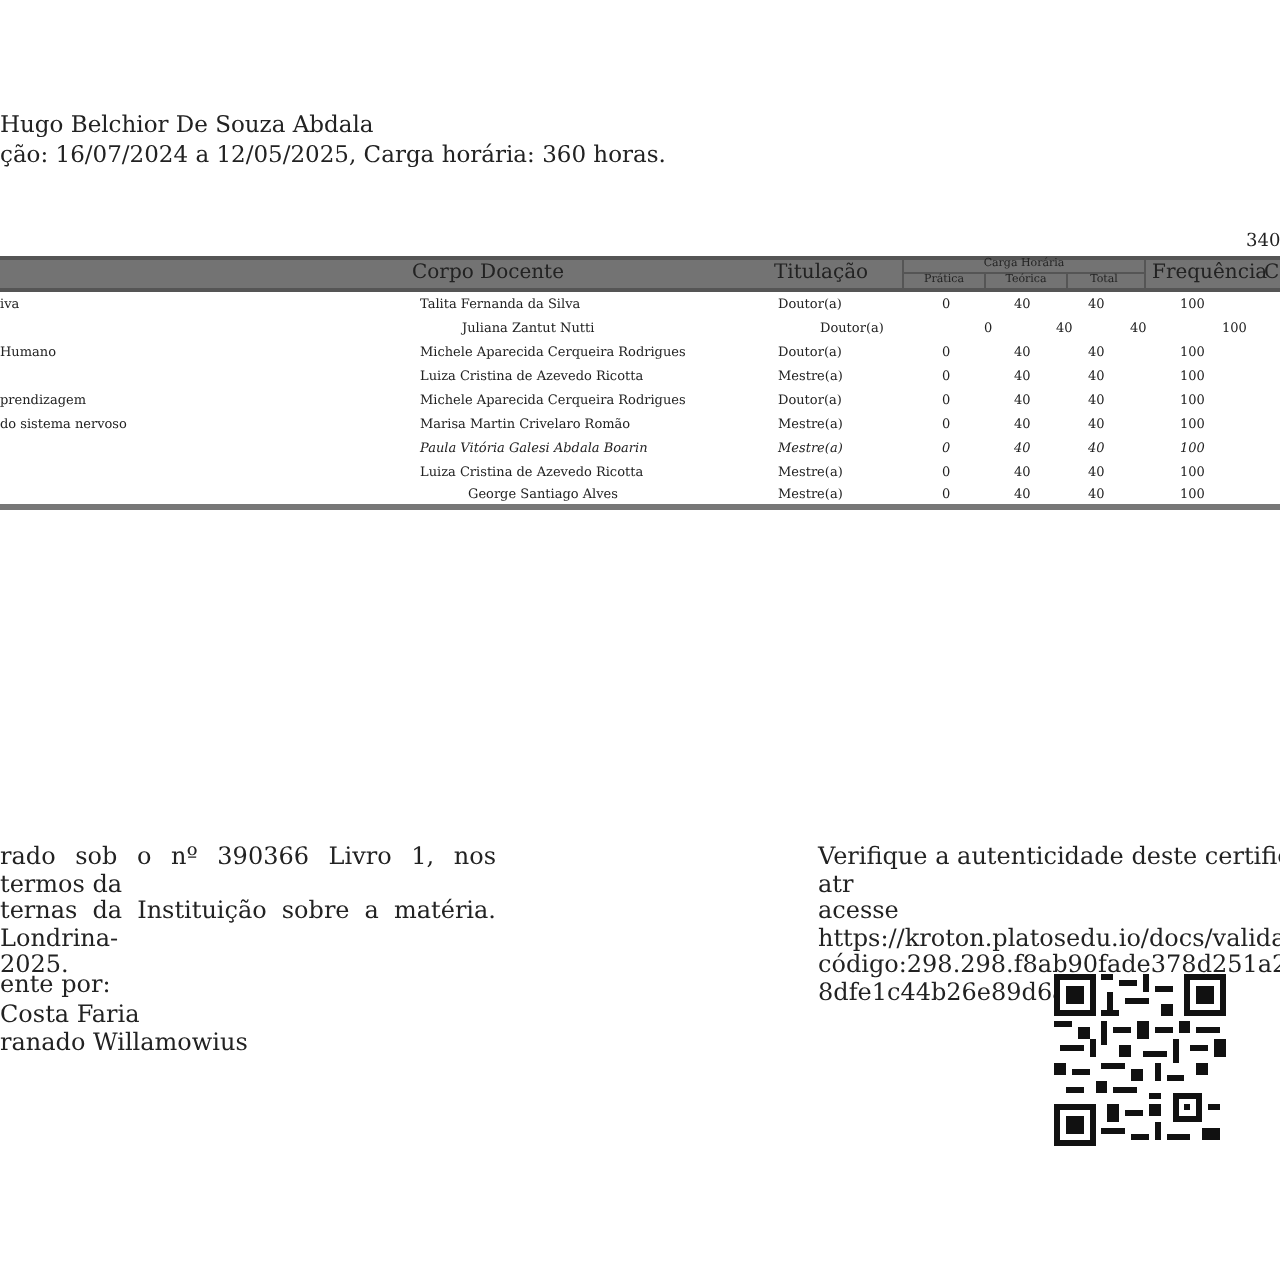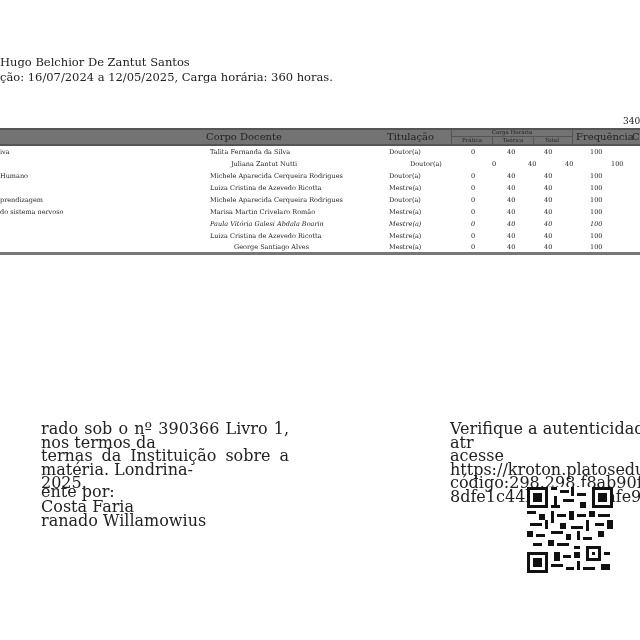--- a/index.html
+++ b/index.html
@@ -8,27 +8,27 @@
     .hdr-line { font-size:11.5px; }
     .topbar { position:absolute; left:0; top:128px; width:640px; height:2px; background:#555; }
     .head { position:absolute; top:130px; left:0; width:640px; height:14px; background:#737373; border-bottom:2px solid #555; }
     .head span { position:absolute; top:1px; font-size:10px; }
     .ch-box { position:absolute; left:451px; top:129px; width:120px; height:16px; border-left:1px solid #555; border-right:1px solid #555; }
     .ch-title { position:absolute; left:0; width:120px; top:0; text-align:center; font-size:5.5px; border-bottom:1px solid #555; height:7px; line-height:7px; }
     .ch-sub { position:absolute; top:8px; font-size:5.5px; height:7px; line-height:7px; text-align:center; width:40px; }
     .row { position:absolute; left:0; width:640px; height:12px; font-size:6.5px; }
     .row span { position:absolute; top:2px; }
     .bottombar { position:absolute; left:0; top:252px; width:640px; height:3px; background:#777; }
-    .para { position:absolute; font-size:16px; line-height:13.5px;padding-left:41px; }
+    .para { position:absolute; font-size:12px; line-height:13.5px; }
     .qr { position:absolute; left:527px; top:487px; width:86px; height:86px; }
   </style>
 </head>
 <body>
 
-<div class="abs hdr-line" style="left:0;top:55px;">Hugo Belchior De Zantut Santos</div>
+<div class="abs hdr-line" style="left:0;top:55px;">Hugo Belchior De Souza Abdala</div>
 <div class="abs hdr-line" style="left:0;top:70px;">ção: 16/07/2024 a 12/05/2025, Carga horária: 360 horas.</div>
 <div class="abs" style="left:623px;top:116px;font-size:9px;">3407</div>
 
 <div class="topbar"></div>
 <div class="head">
   <span style="left:206px;">Corpo Docente</span>
   <span style="left:387px;">Titulação</span>
   <span style="left:576px;">Frequência</span>
   <span style="left:632px;">Co</span>
 </div>

